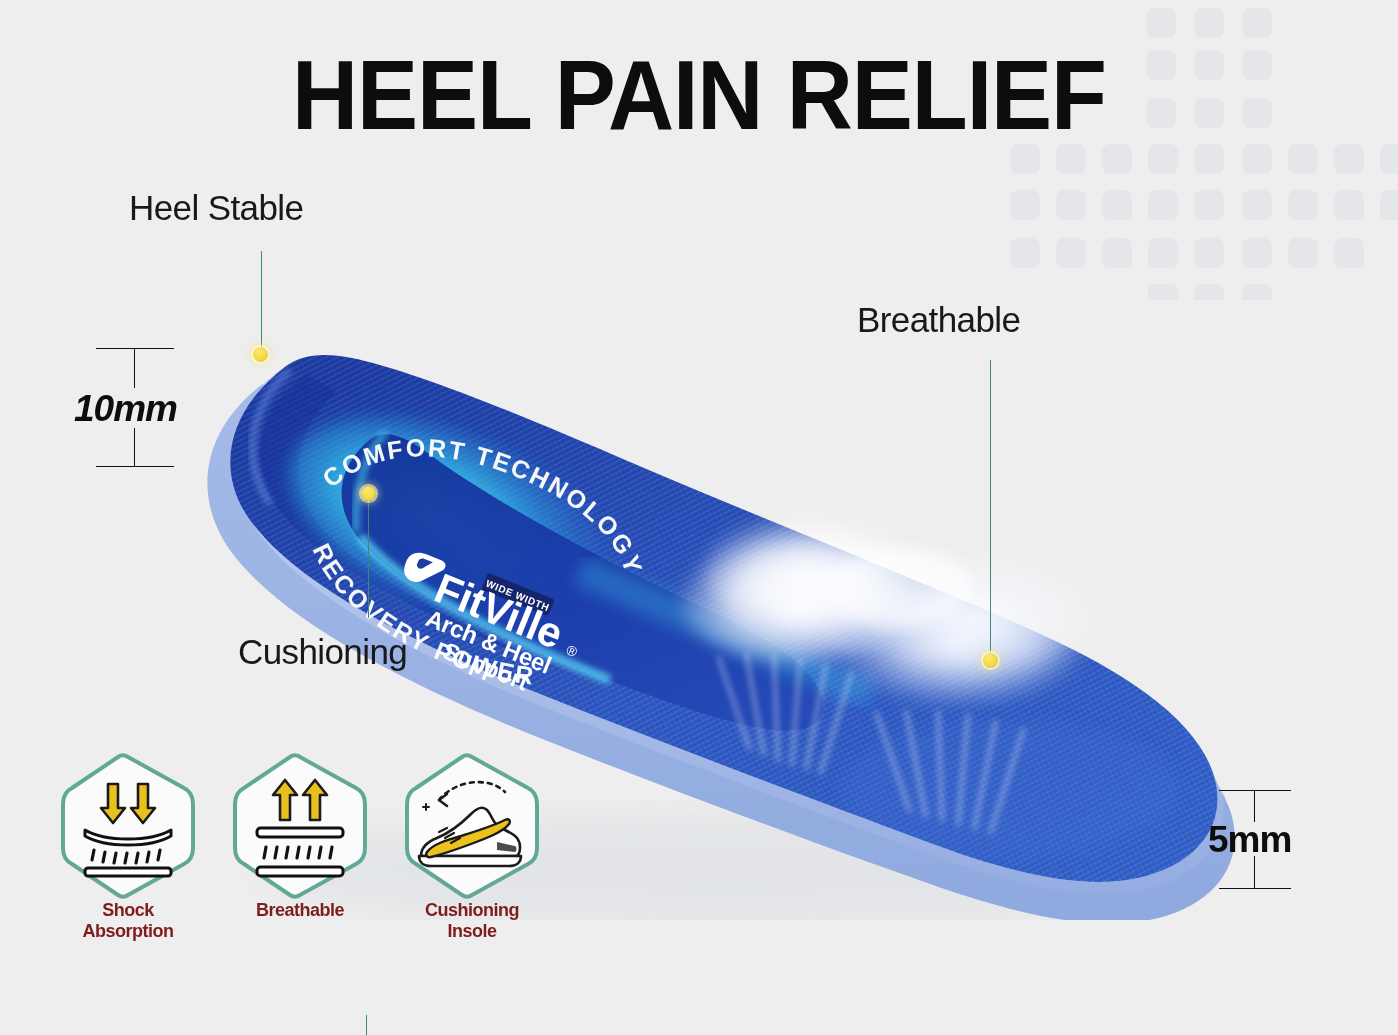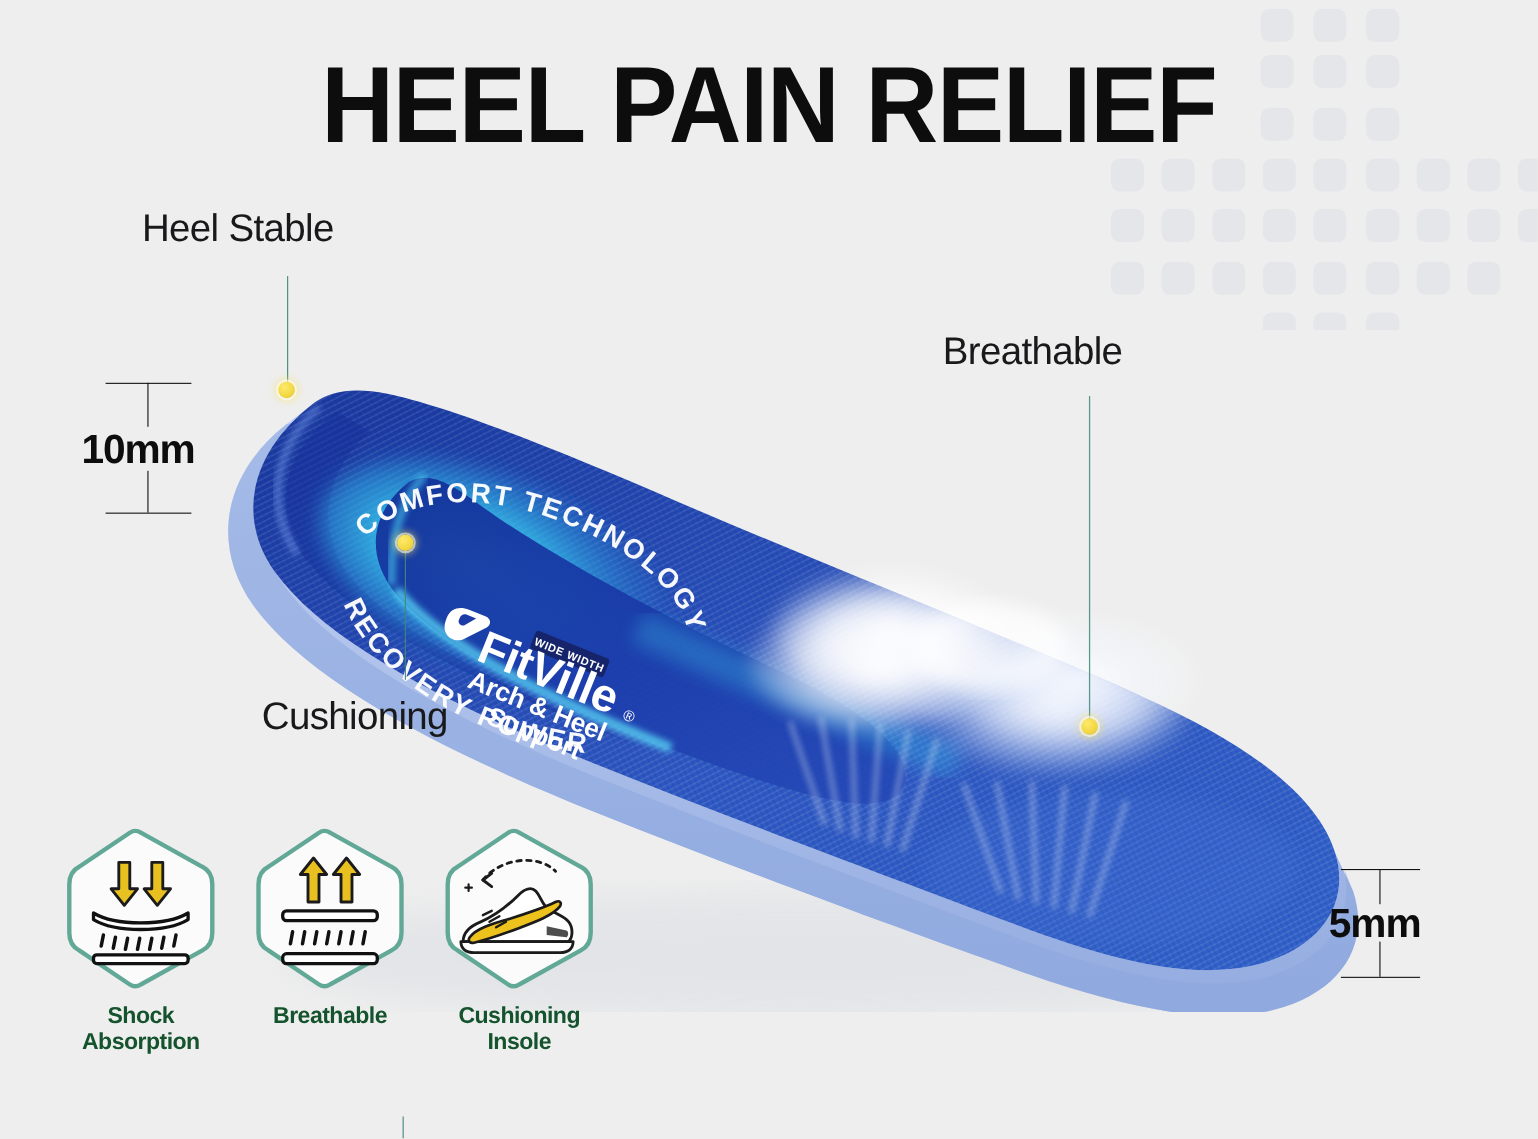--- a/index.html
+++ b/index.html
@@ -91,21 +91,21 @@
     color:#0d0d0d; letter-spacing:-1px;
     white-space:nowrap;
     line-height:1;
   }
 
   #dim-10mm { left:96px; top:348px; width:100px; height:120px; }
   #dim-10mm .cap.top    { top:0;    width:78px; }
   #dim-10mm .cap.bottom { top:118px; width:78px; }
   #dim-10mm .stem.upper { left:38px; top:0;   height:40px; }
   #dim-10mm .stem.lower { left:38px; top:80px; height:38px; }
-  #dim-10mm .dim-value  { left:-22px; top:42px; }
+  #dim-10mm .dim-value  { left:-22px; top:42px;font-style:italic; }
 
   #dim-5mm { left:1219px; top:790px; width:100px; height:100px; }
   #dim-5mm .cap.top    { top:0;    width:72px; }
   #dim-5mm .cap.bottom { top:98px; width:72px; }
   #dim-5mm .stem.upper { left:35px; top:0;   height:32px; }
   #dim-5mm .stem.lower { left:35px; top:66px; height:32px; }
   #dim-5mm .dim-value  { left:-11px; top:31px;text-align:center; }
 
   
   #features {
@@ -115,24 +115,23 @@
     gap:0;
   }
   .feature { width:172px; text-align:center; position:relative; }
   .feature .hex-wrap {
     width:150px; height:148px;
     margin:0 auto;
     position:relative;
   }
   .feature .hex-wrap svg { width:100%; height:100%; display:block; }
   .feature .feature-label {
-    margin-top:12px;
-    font-size:21px;
+    font-size:18px;
     font-weight:bold;
-    color:#14532d;
+    color:#7f1d1d;
     line-height:1.14;
     letter-spacing:-0.5px;
   }
 </style>
 </head>
 <body>
 
 <svg id="dot-grid" viewBox="0 0 400 300">
   <g fill="#e4e6e9">
     <rect x="148" y="8" width="30" height="30" rx="8"></rect>

